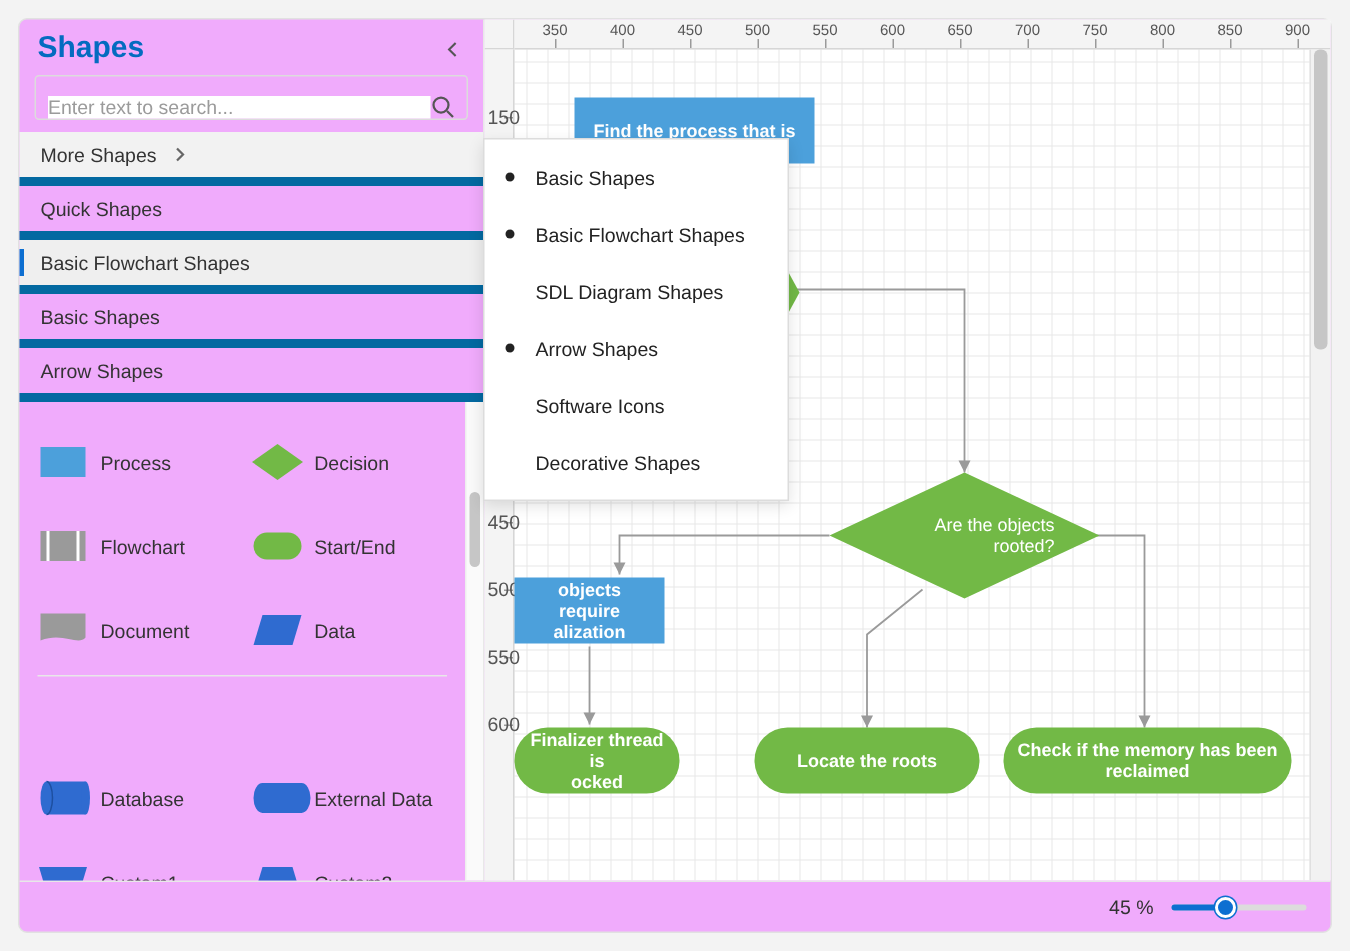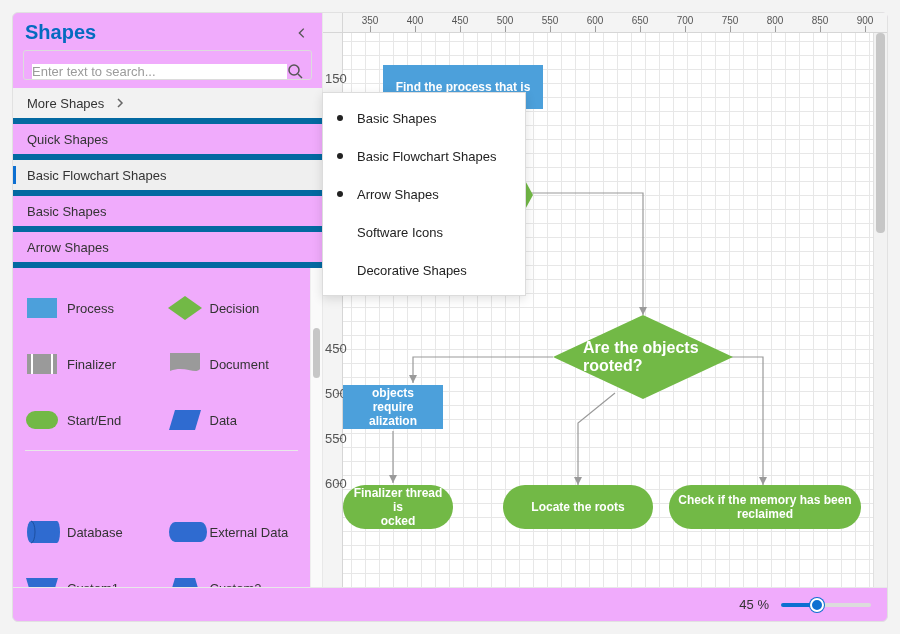--- a/index.html
+++ b/index.html
@@ -128,21 +128,21 @@
     .canvas-scroll-v { position:absolute; right:0; top:20px; bottom:0; width:14px; background:#f2f2f2; border-left:1px solid #e0e0e0;}
     .canvas-scroll-thumb { position:absolute; left:2px; right:2px; top:0; height:200px; background:#c6c6c6; border-radius:4px;}
 
     .node { position:absolute; color:#fff; font-size:12px; display:flex; align-items:center; justify-content:center; text-align:center; padding:4px 8px;font-weight:bold; }
     .node.process { background:#4ca0db; }
     .node.startend { background:#72b946; border-radius: 22px; }
     .decision {
       position:absolute;
     }
     .decision svg { display:block; }
-    .decision .label { position:absolute; inset:0; display:flex; align-items:center; justify-content:center; color:#fff; font-size:16px; text-align:left; padding: 0 30px; font-weight: bold;}
+    .decision .label { position:absolute; inset:0; display:flex; align-items:center; justify-content:center; color:#fff; font-size:12px; text-align:right; padding: 0 30px;}
     .connector { position:absolute; }
     .connector polygon { fill:#9a9a9a; }
 
     
     .popup {
       position:absolute;
       left: 322px; top: 92px;
       width: 204px;
       background:#fff;
       border:1px solid #dcdcdc;
@@ -243,38 +243,38 @@
           </div>
 
           <div class="shape-item">
             <div class="shape-icon">
                 <svg width="30" height="20">
                   <rect x="0" y="0" width="30" height="20" fill="#9a9a9a"></rect>
                   <line x1="5" y1="0" x2="5" y2="20" stroke="#fff" stroke-width="2"></line>
                   <line x1="25" y1="0" x2="25" y2="20" stroke="#fff" stroke-width="2"></line>
                 </svg>
               </div>
-            <span>Finalizer</span>
-          </div>
+            <span>Flowchart</span>
+          </div>
+          <div class="shape-item">
+            <div class="shape-icon">
+                <svg width="32" height="18">
+                  <rect x="0" y="0" rx="9" ry="9" width="32" height="18" fill="#72b946"></rect>
+                </svg>
+              </div>
+            <span>Start/End</span>
+          </div>
+
           <div class="shape-item">
             <div class="shape-icon">
                 <svg width="30" height="22">
                   <path d="M0 0 H30 V16 C25 22 15 12 0 18 Z" fill="#9a9a9a"></path>
                 </svg>
               </div>
             <span>Document</span>
-          </div>
-
-          <div class="shape-item">
-            <div class="shape-icon">
-                <svg width="32" height="18">
-                  <rect x="0" y="0" rx="9" ry="9" width="32" height="18" fill="#72b946"></rect>
-                </svg>
-              </div>
-            <span>Start/End</span>
           </div>
           <div class="shape-item">
             <div class="shape-icon">
                 <svg width="32" height="20">
                   <polygon points="6,0 32,0 26,20 0,20" fill="#2f6bd0"></polygon>
                 </svg>
               </div>
             <span>Data</span>
           </div>
 
@@ -446,20 +446,23 @@
 <div class="popup">
   <div class="popup-item">
     <span class="dot"></span>
     <span>Basic Shapes</span>
   </div>
   <div class="popup-item">
     <span class="dot"></span>
     <span>Basic Flowchart Shapes</span>
   </div>
   <div class="popup-item">
+    <span>SDL Diagram Shapes</span>
+  </div>
+  <div class="popup-item">
     <span class="dot"></span>
     <span>Arrow Shapes</span>
   </div>
   <div class="popup-item">
     <span>Software Icons</span>
   </div>
   <div class="popup-item">
     <span>Decorative Shapes</span>
   </div>
 </div>

